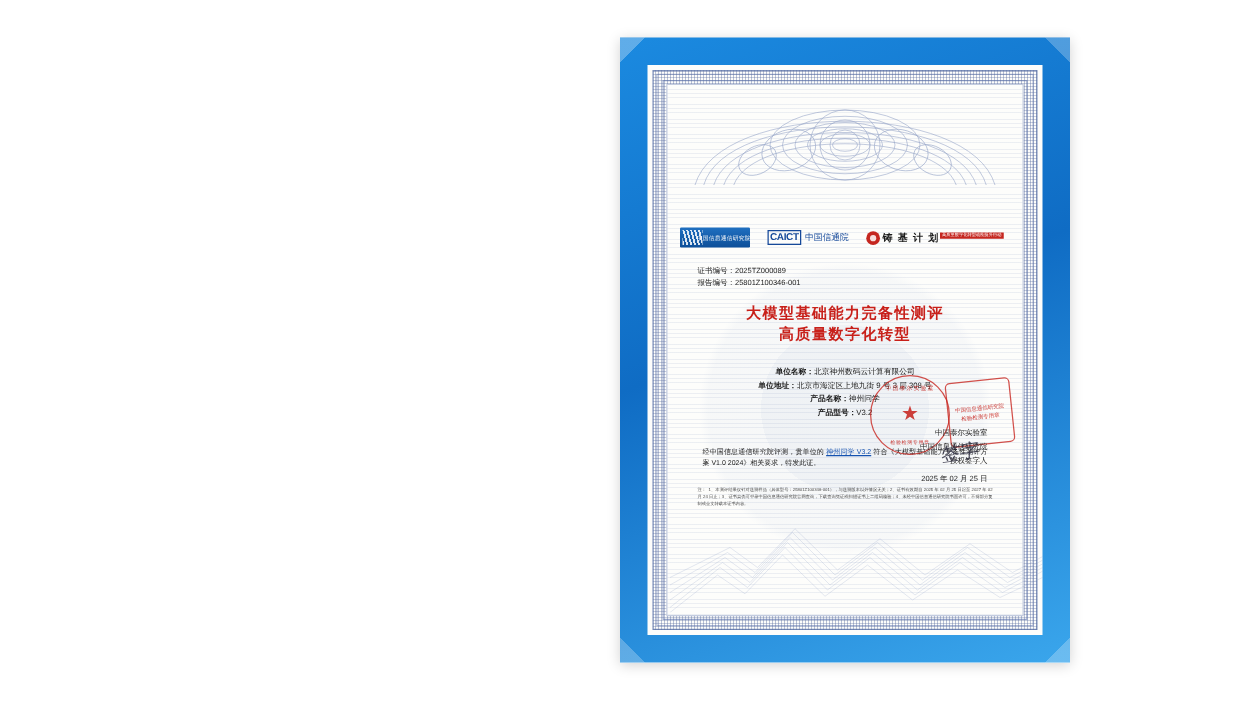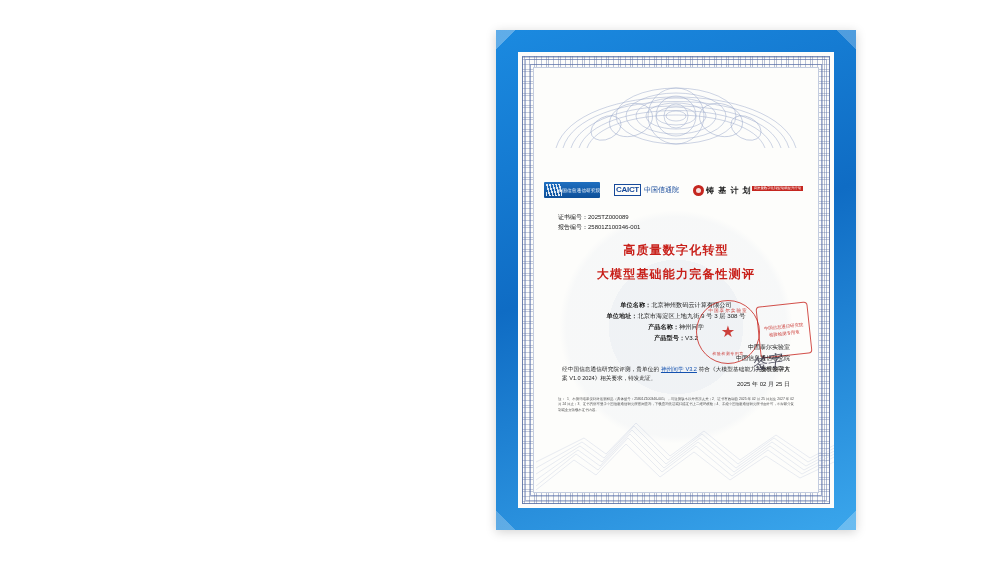--- a/index.html
+++ b/index.html
@@ -403,22 +403,22 @@
         <div class="serials">
           <div>
             <span>证书编号：</span><span>2025TZ000089</span>
           </div>
           <div>
             <span>报告编号：</span><span>25801Z100346-001</span>
           </div>
         </div>
 
         <div class="title-block">
+          <div class="title-line title-line-2">大模型基础能力完备性测评</div>
           <div class="title-line title-line-1">高质量数字化转型</div>
-          <div class="title-line title-line-2">大模型基础能力完备性测评</div>
         </div>
 
         <div class="info">
           <div>
             <span class="label">单位名称：</span><span>北京神州数码云计算有限公司</span>
           </div>
           <div>
             <span class="label">单位地址：</span><span>北京市海淀区上地九街 9 号 3 层 308 号</span>
           </div>
           <div>

